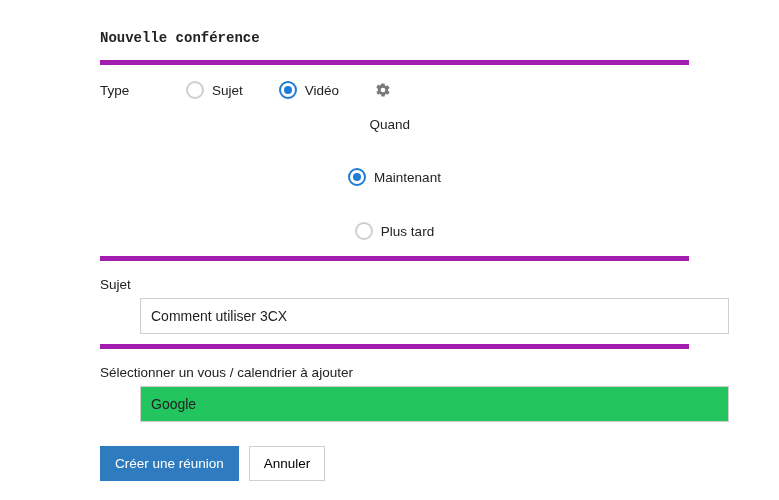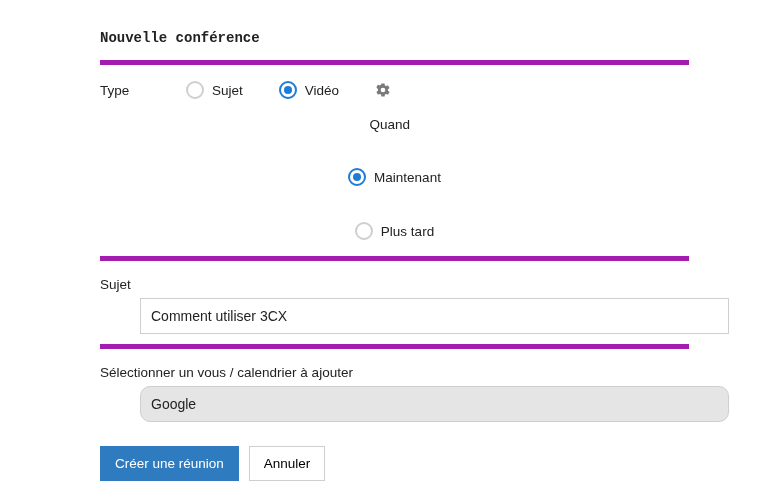--- a/index.html
+++ b/index.html
@@ -87,22 +87,21 @@
   }
   textarea.text-input {
     resize: none;
     line-height: 1.7;
     height: 110px;
     white-space: pre-wrap;
   }
   select.text-input {
     appearance: none;
     -webkit-appearance: none;
-    background: #e5e5e5;
-    border-radius: 10px;
+    background: #22c55e;
   }
 
   .buttons {
     display: flex;
     gap: 10px;
     margin-top: 14px;
   }
   .btn {
     font-family: inherit;
     font-size: 13.5px;

